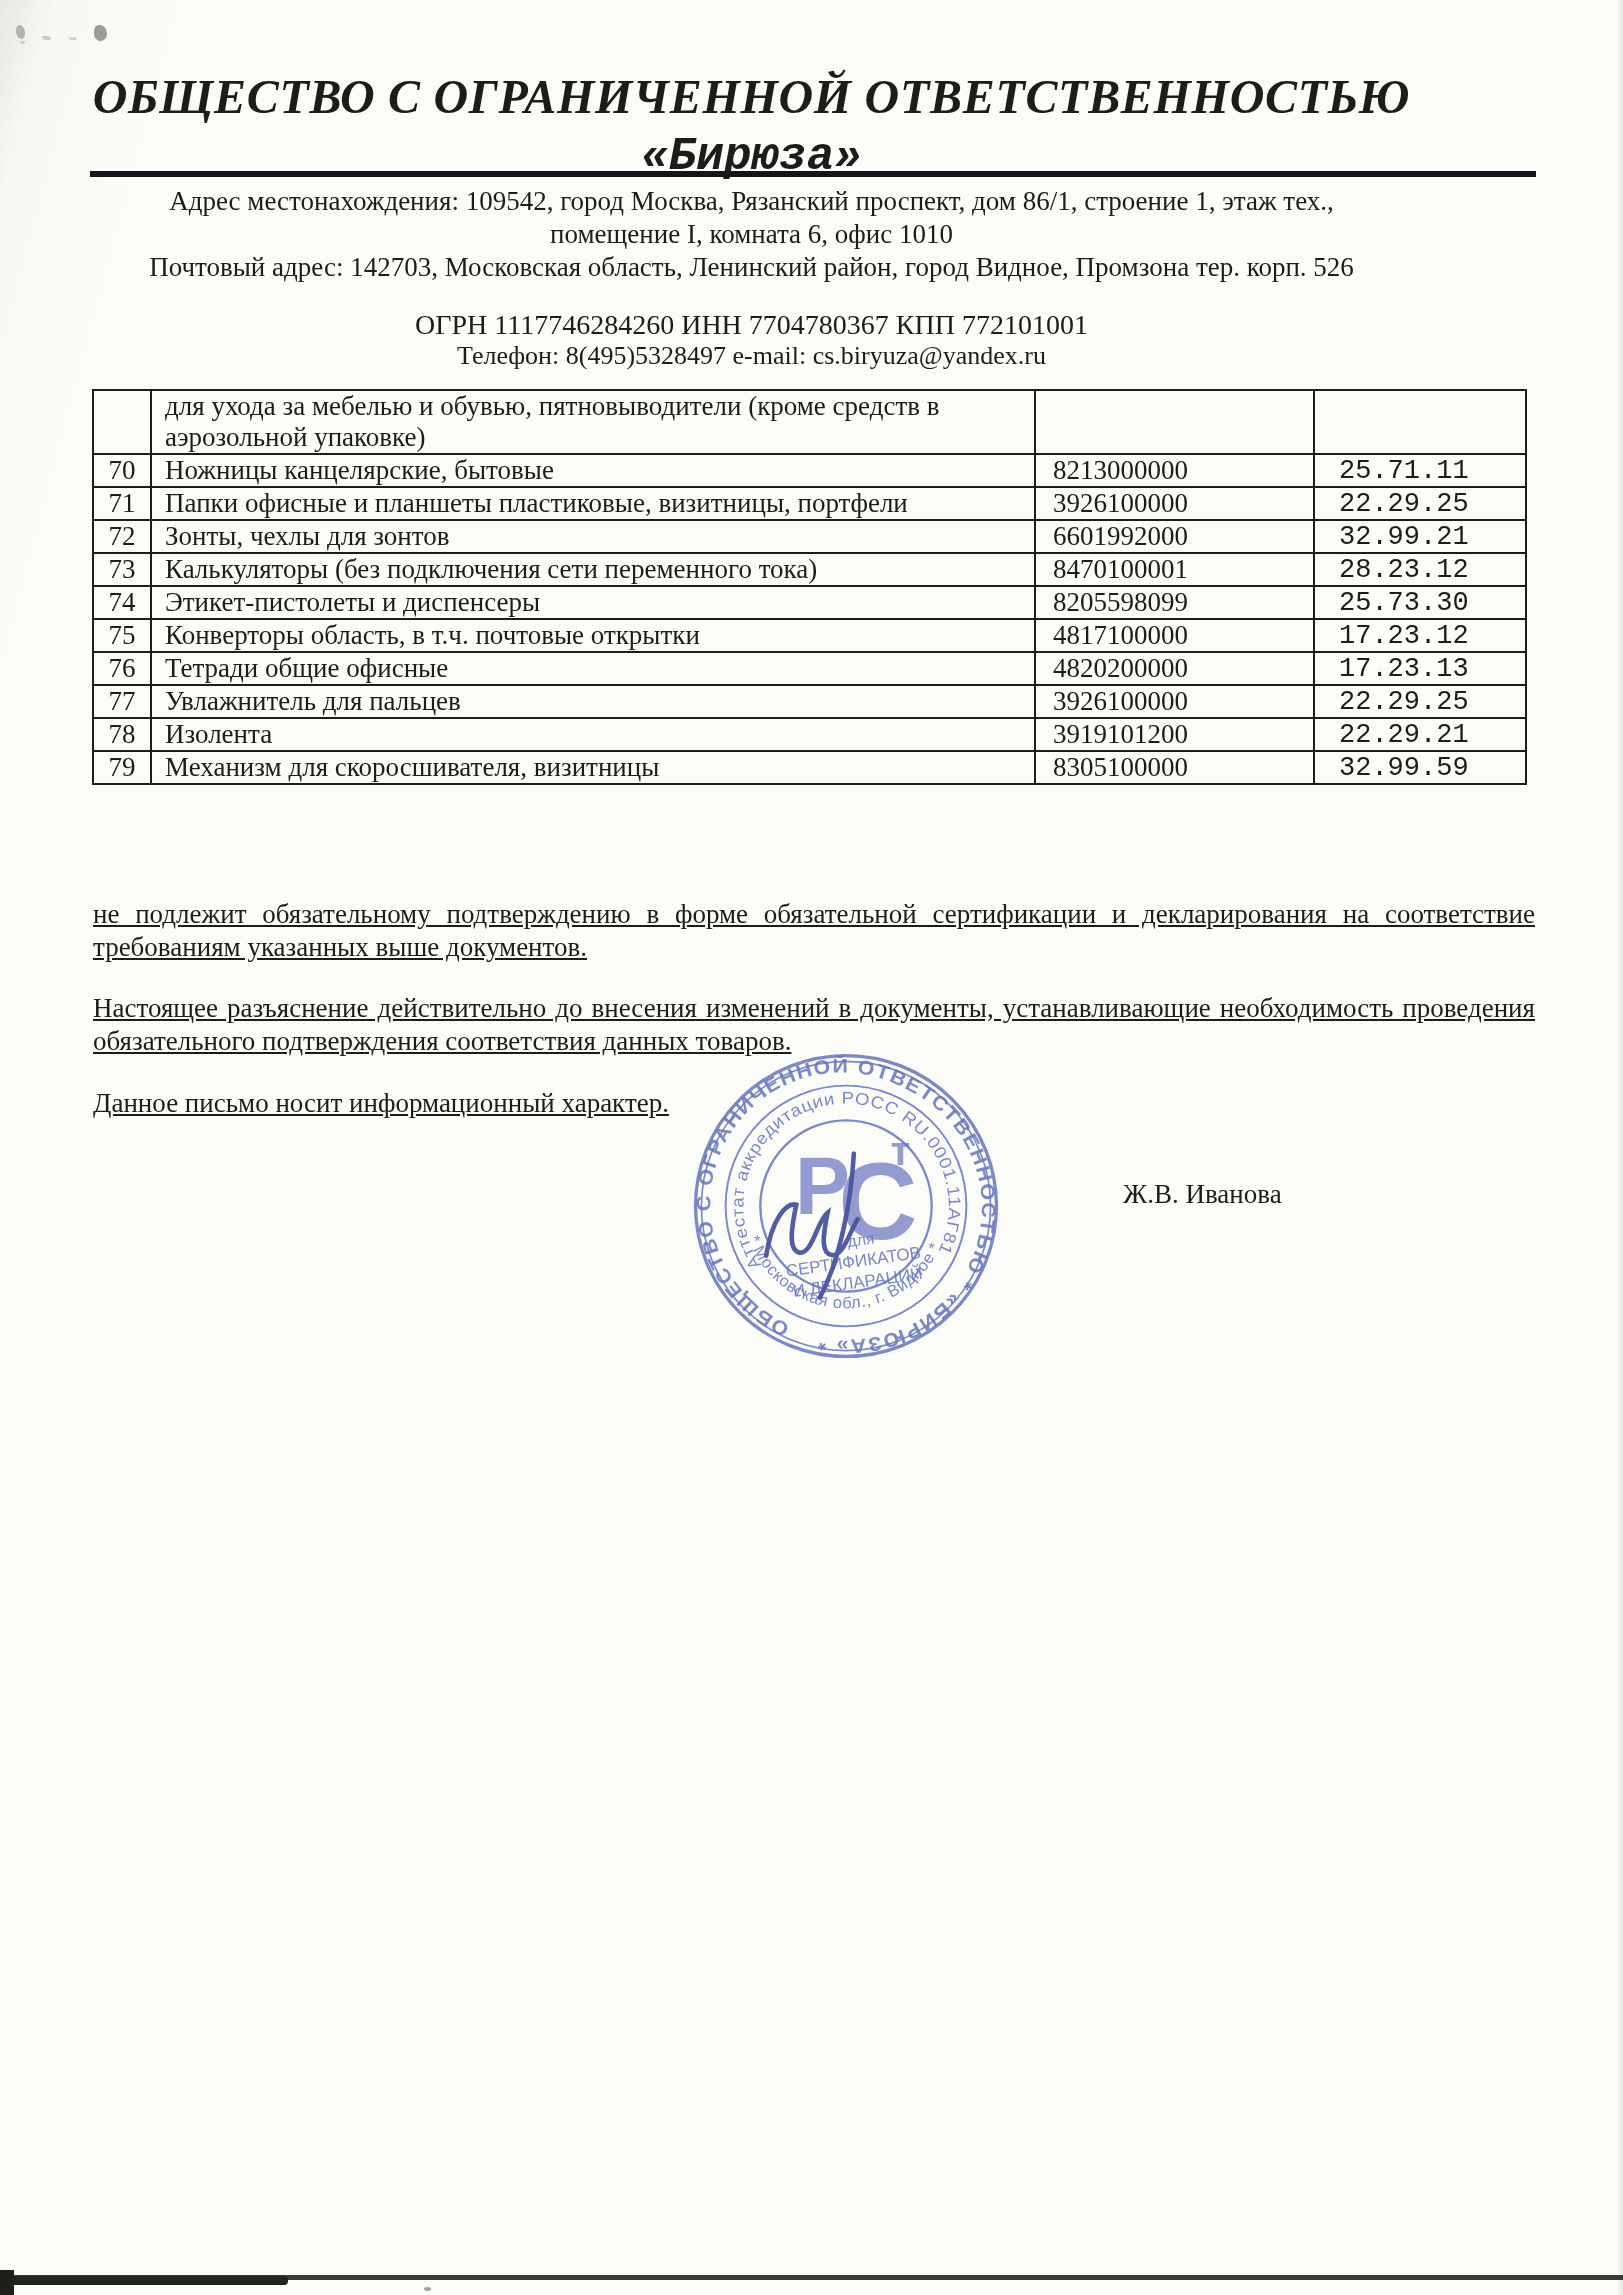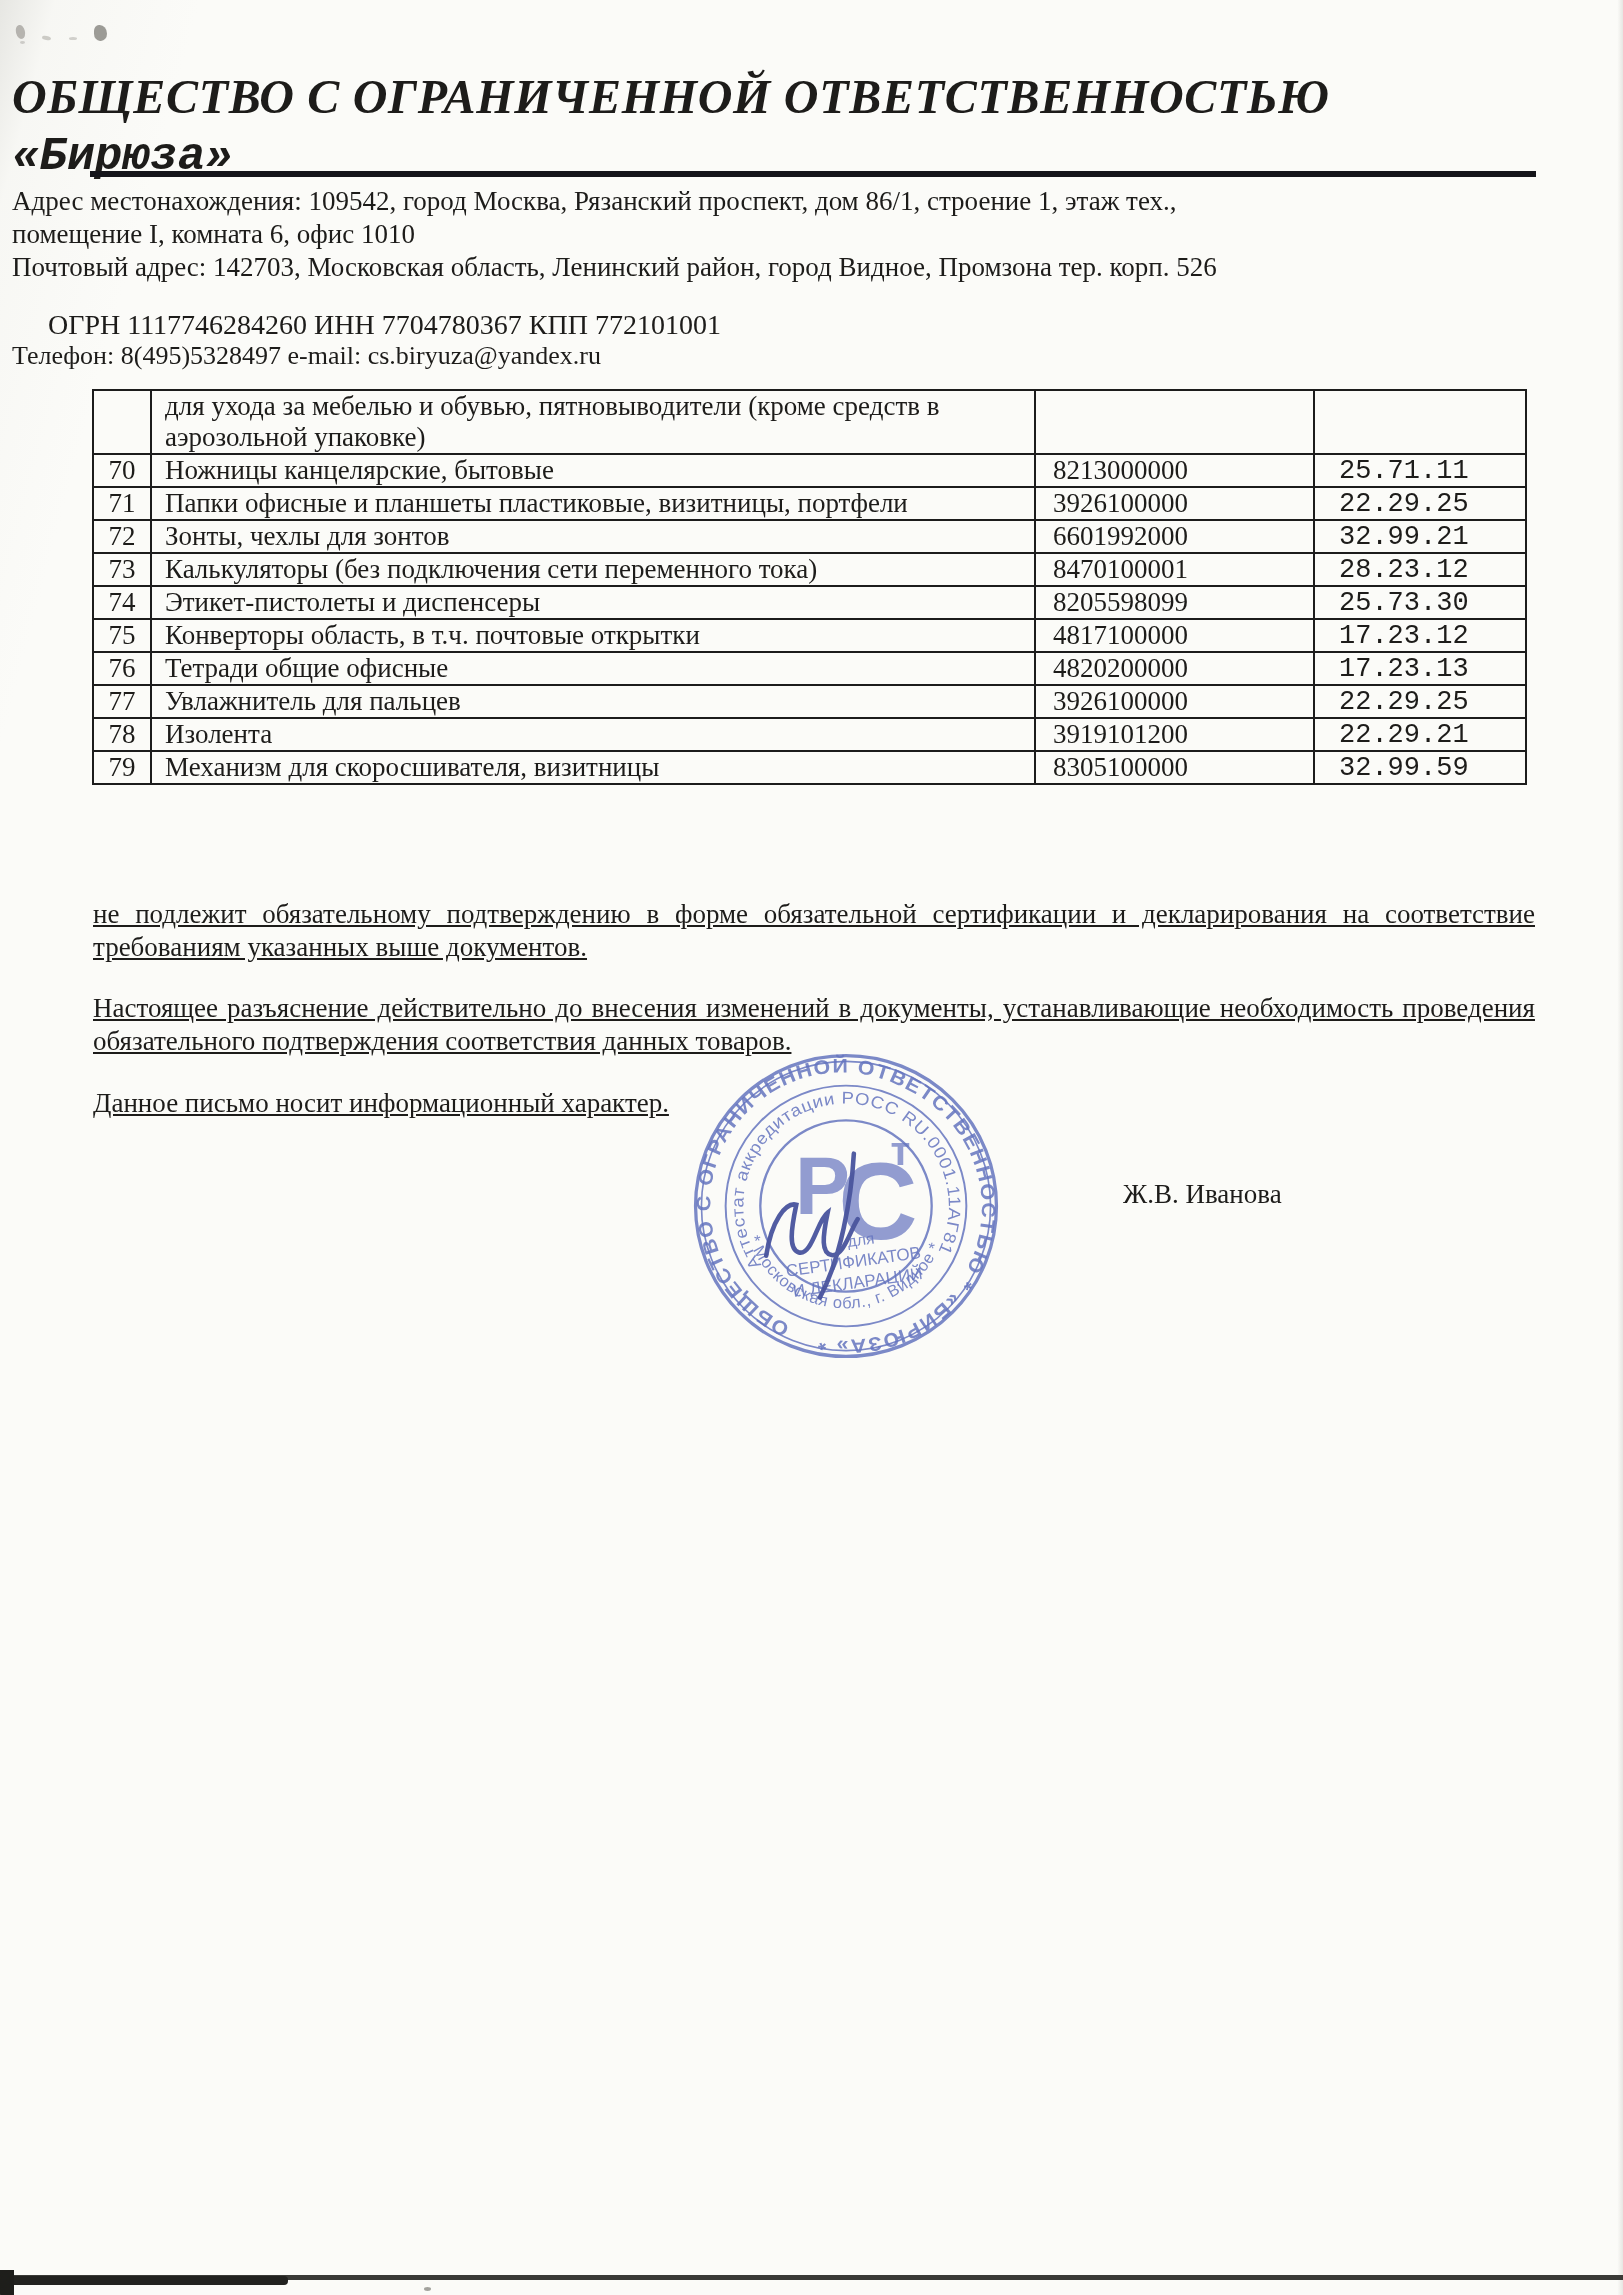--- a/index.html
+++ b/index.html
@@ -14,30 +14,30 @@
     width:1623px;height:2295px;
     background:
       linear-gradient(105deg, rgba(205,205,200,0.45) 0%, rgba(240,240,236,0.35) 2.5%, rgba(252,252,250,0) 9%),
       linear-gradient(270deg, rgba(210,210,205,0.5) 0%, rgba(252,252,250,0) 0.35%),
       var(--paper);
     overflow:hidden;
     font-family:"Liberation Serif", serif;
     color:var(--text-ink);
   }
   .abs{position:absolute;}
-  .centered{left:12px;width:1503px;text-align:left;}
+  .centered{left:0;width:1503px;text-align:center;}
 
   .title1{top:69px;font-size:48px;font-weight:bold;font-style:italic;letter-spacing:0.7px;}
   .title2{top:131px;font-size:46px;font-weight:bold;font-style:italic;font-family:Liberation Mono, monospace;}
   .rule{top:171px;left:90px;width:1446px;height:5.9px;background:#15151a;}
   .addr{font-size:27px;line-height:32px;}
   .addr1{top:185px;}
   .addr2{top:218px;}
   .addr3{top:251px;}
-  .regline{top:309px;font-size:28px;margin-left:36px;}
+  .regline{top:309px;font-size:28px;}
   .contactline{top:341px;font-size:26px;}
 
   table.items{
     position:absolute;left:92px;top:389px;width:1433px;
     border-collapse:collapse;table-layout:fixed;
     font-size:27px;color:var(--text-ink);
   }
   table.items td{
     border:2px solid #1c1c1c;
     vertical-align:middle;

